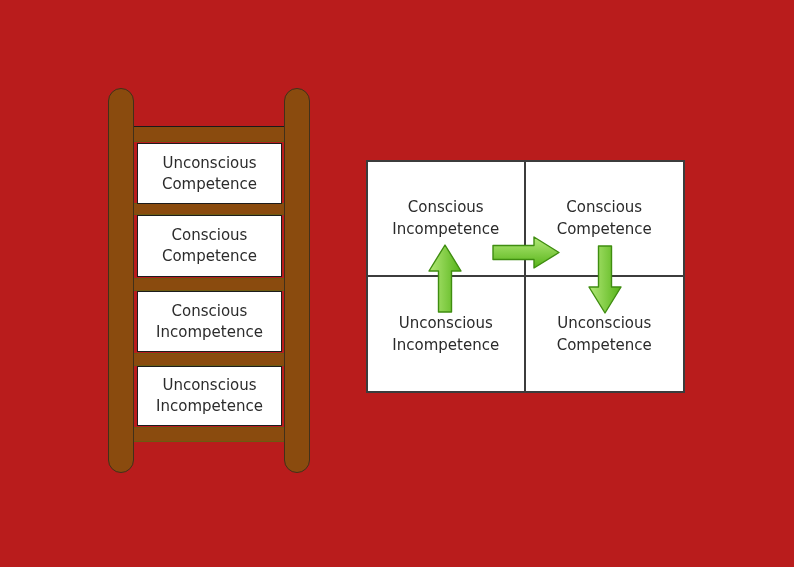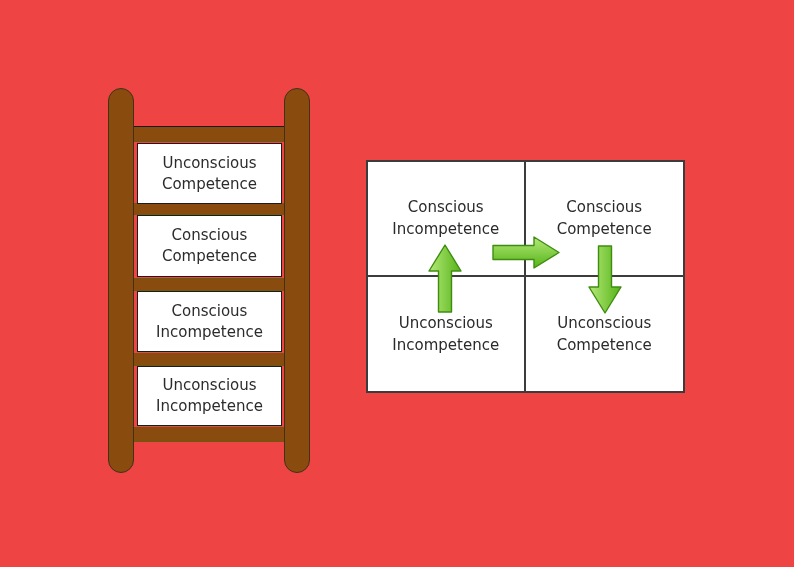--- a/index.html
+++ b/index.html
@@ -5,21 +5,21 @@
   html, body {
     margin: 0;
     padding: 0;
     background: #fde6f8;
     font-family: "DejaVu Sans", "Liberation Sans", sans-serif;
   }
   #canvas {
     position: relative;
     width: 794px;
     height: 567px;
-    background: #ef4444;
+    background: #b91c1c;
     overflow: hidden;
   }
 
   
   .rail {
     position: absolute;
     width: 26px;
     top: 88px;
     height: 385px;
     background: #8a4b0e;

